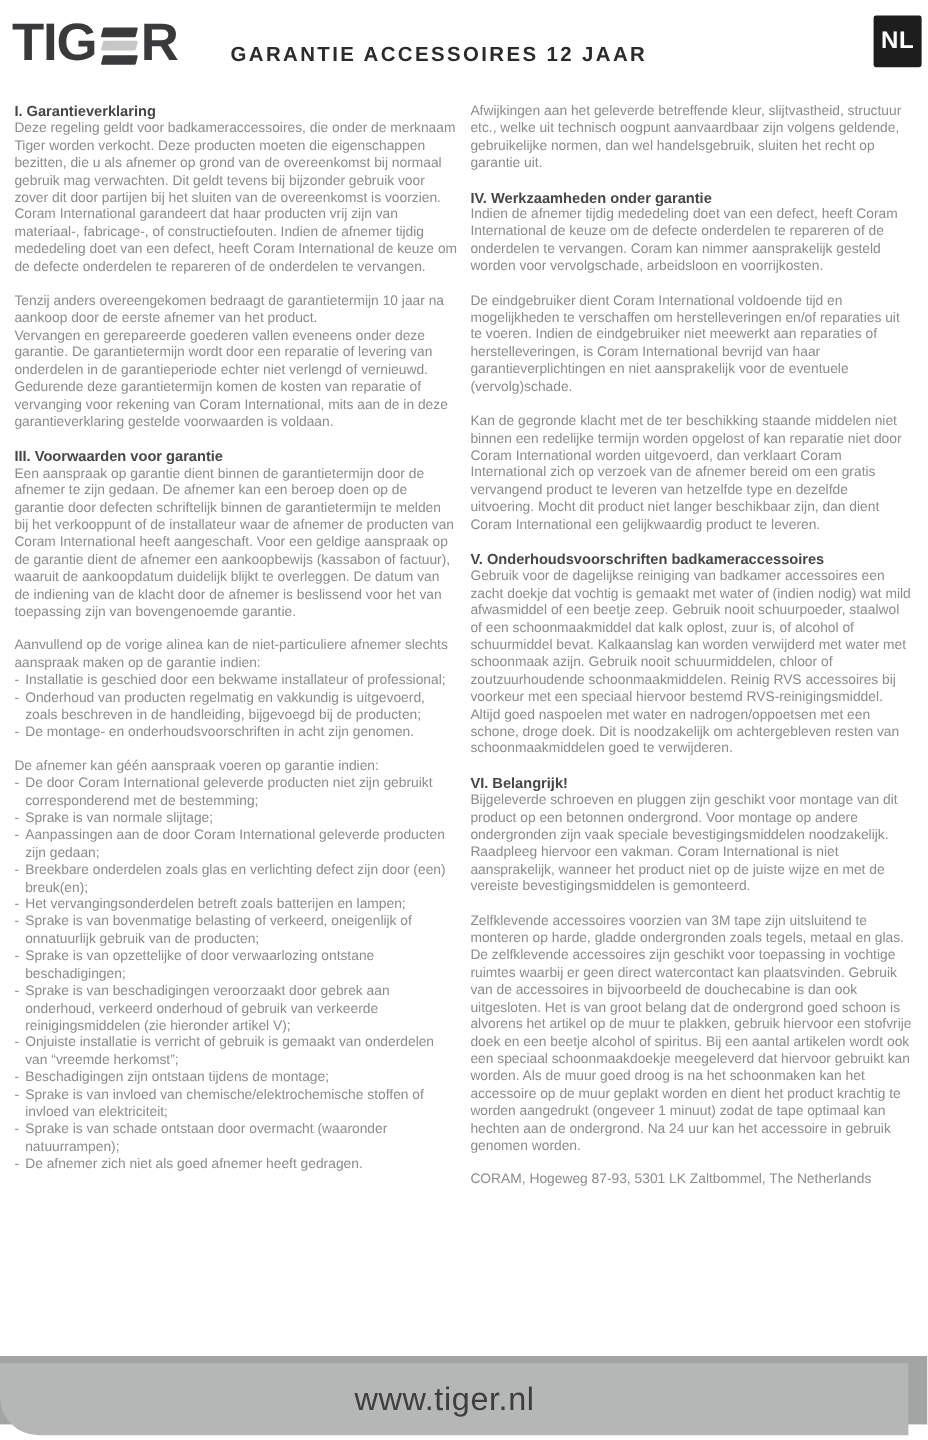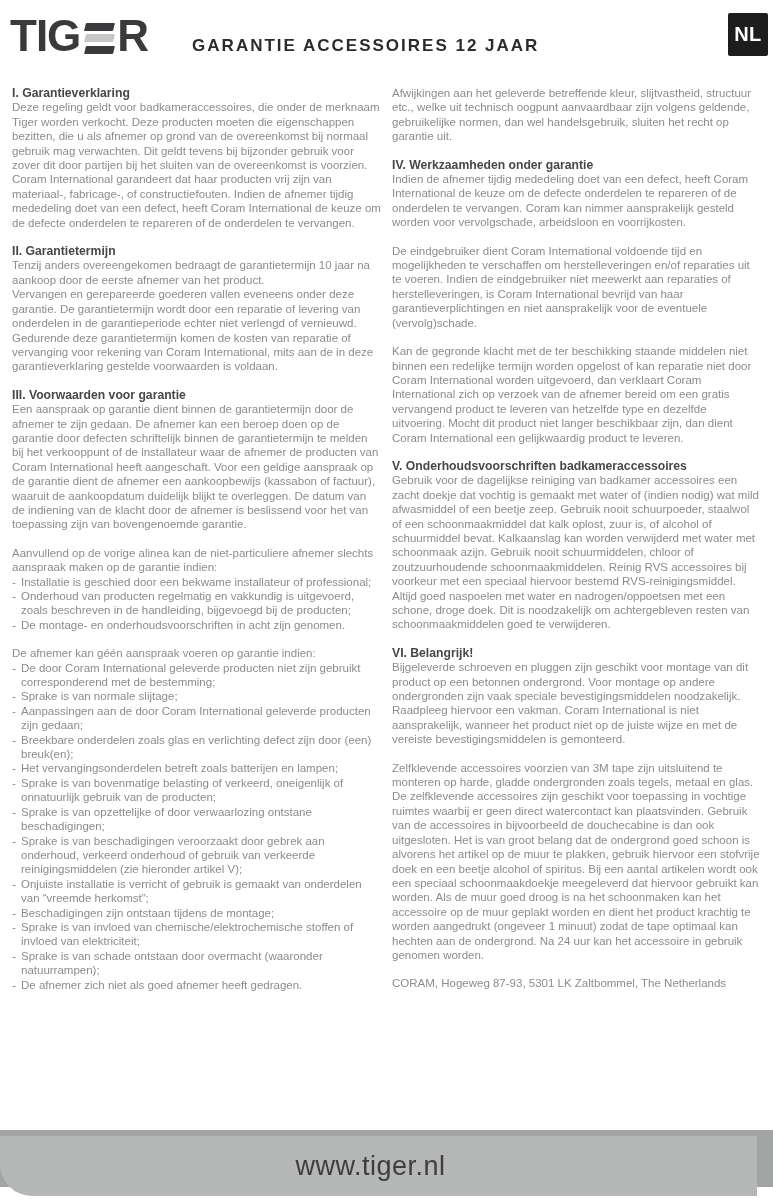--- a/index.html
+++ b/index.html
@@ -91,21 +91,20 @@
     <div class="lang-badge">NL</div>
   </header>
 
   <main class="columns">
     <div class="col" id="col-left">
         <section class="block">
           <h2 class="sec-heading">I. Garantieverklaring</h2>
           <p class="para">Deze regeling geldt voor badkameraccessoires, die onder de merknaam Tiger worden verkocht. Deze producten moeten die eigenschappen bezitten, die u als afnemer op grond van de overeenkomst bij normaal gebruik mag verwachten. Dit geldt tevens bij bijzonder gebruik voor zover dit door partijen bij het sluiten van de overeenkomst is voorzien. Coram International garandeert dat haar producten vrij zijn van materiaal-, fabricage-, of constructiefouten. Indien de afnemer tijdig mededeling doet van een defect, heeft Coram International de keuze om de defecte onderdelen te repareren of de onderdelen te vervangen.</p>
         </section>
         <section class="block">
-          <h2 class="sec-heading">II. Garantietermijn</h2>
           <p class="para">Tenzij anders overeengekomen bedraagt de garantietermijn 10 jaar na aankoop door de eerste afnemer van het product.</p>
           <p class="para">Vervangen en gerepareerde goederen vallen eveneens onder deze garantie. De garantietermijn wordt door een reparatie of levering van onderdelen in de garantieperiode echter niet verlengd of vernieuwd.</p>
           <p class="para">Gedurende deze garantietermijn komen de kosten van reparatie of vervanging voor rekening van Coram International, mits aan de in deze garantieverklaring gestelde voorwaarden is voldaan.</p>
         </section>
         <section class="block">
           <h2 class="sec-heading">III. Voorwaarden voor garantie</h2>
           <p class="para">Een aanspraak op garantie dient binnen de garantietermijn door de afnemer te zijn gedaan. De afnemer kan een beroep doen op de garantie door defecten schriftelijk binnen de garantietermijn te melden bij het verkooppunt of de installateur waar de afnemer de producten van Coram International heeft aangeschaft. Voor een geldige aanspraak op de garantie dient de afnemer een aankoopbewijs (kassabon of factuur), waaruit de aankoopdatum duidelijk blijkt te overleggen. De datum van de indiening van de klacht door de afnemer is beslissend voor het van toepassing zijn van bovengenoemde garantie.</p>
         </section>
         <section class="block">
           <p class="para">Aanvullend op de vorige alinea kan de niet-particuliere afnemer slechts aanspraak maken op de garantie indien:</p>

